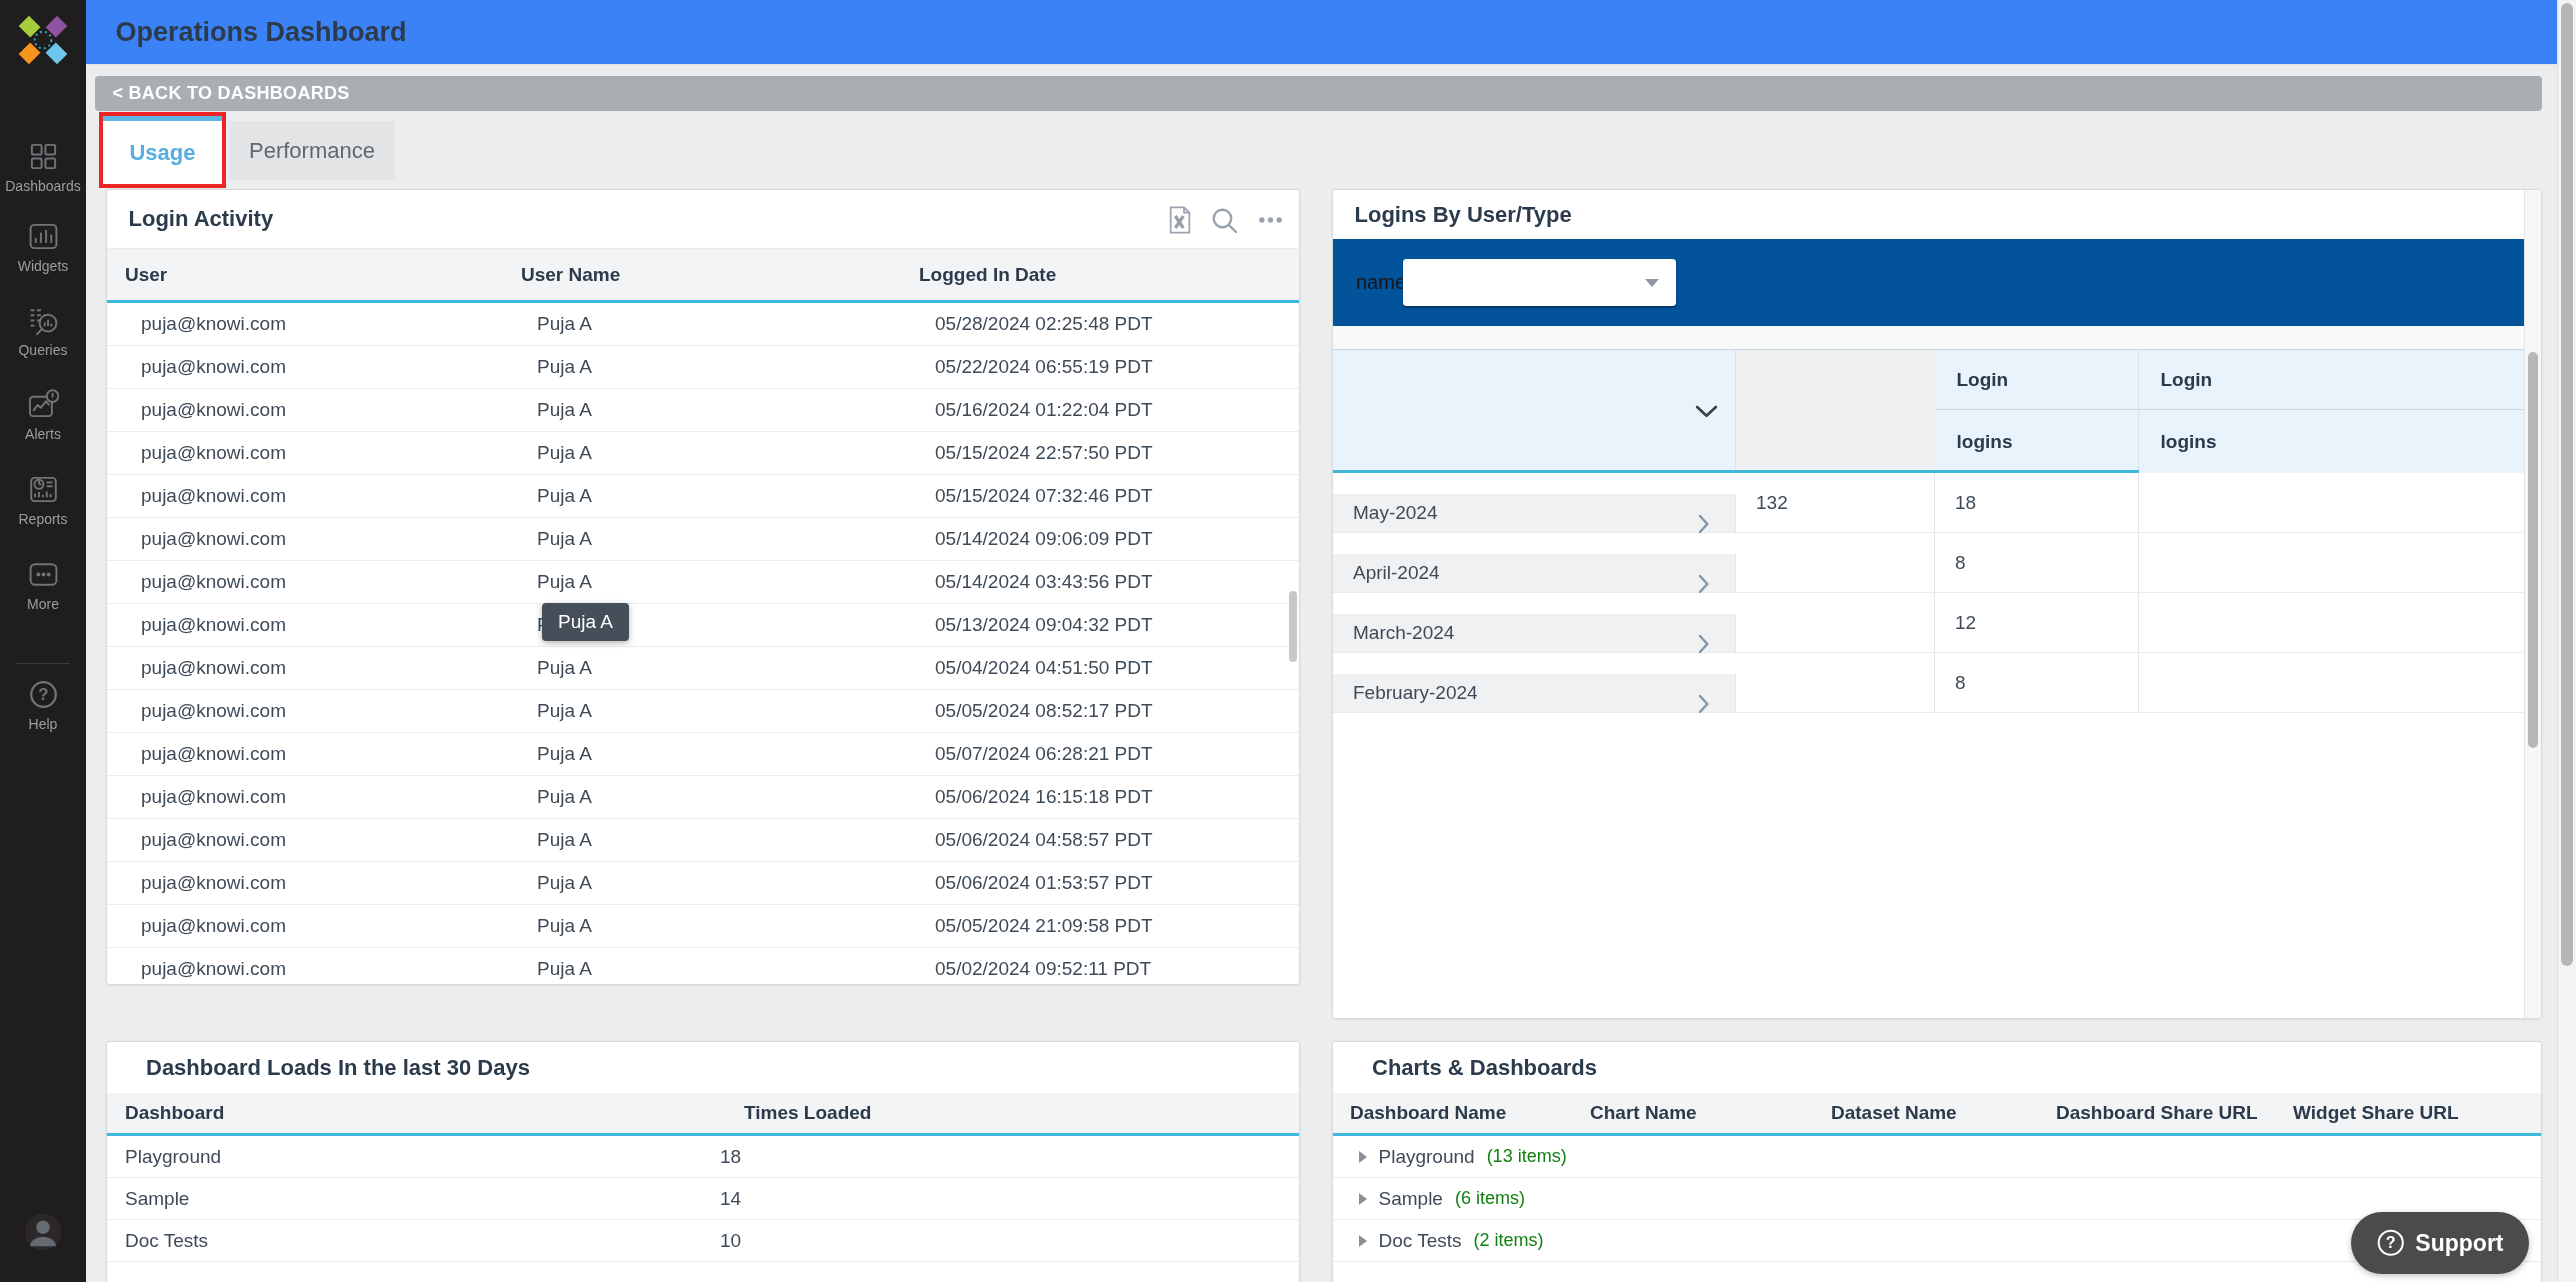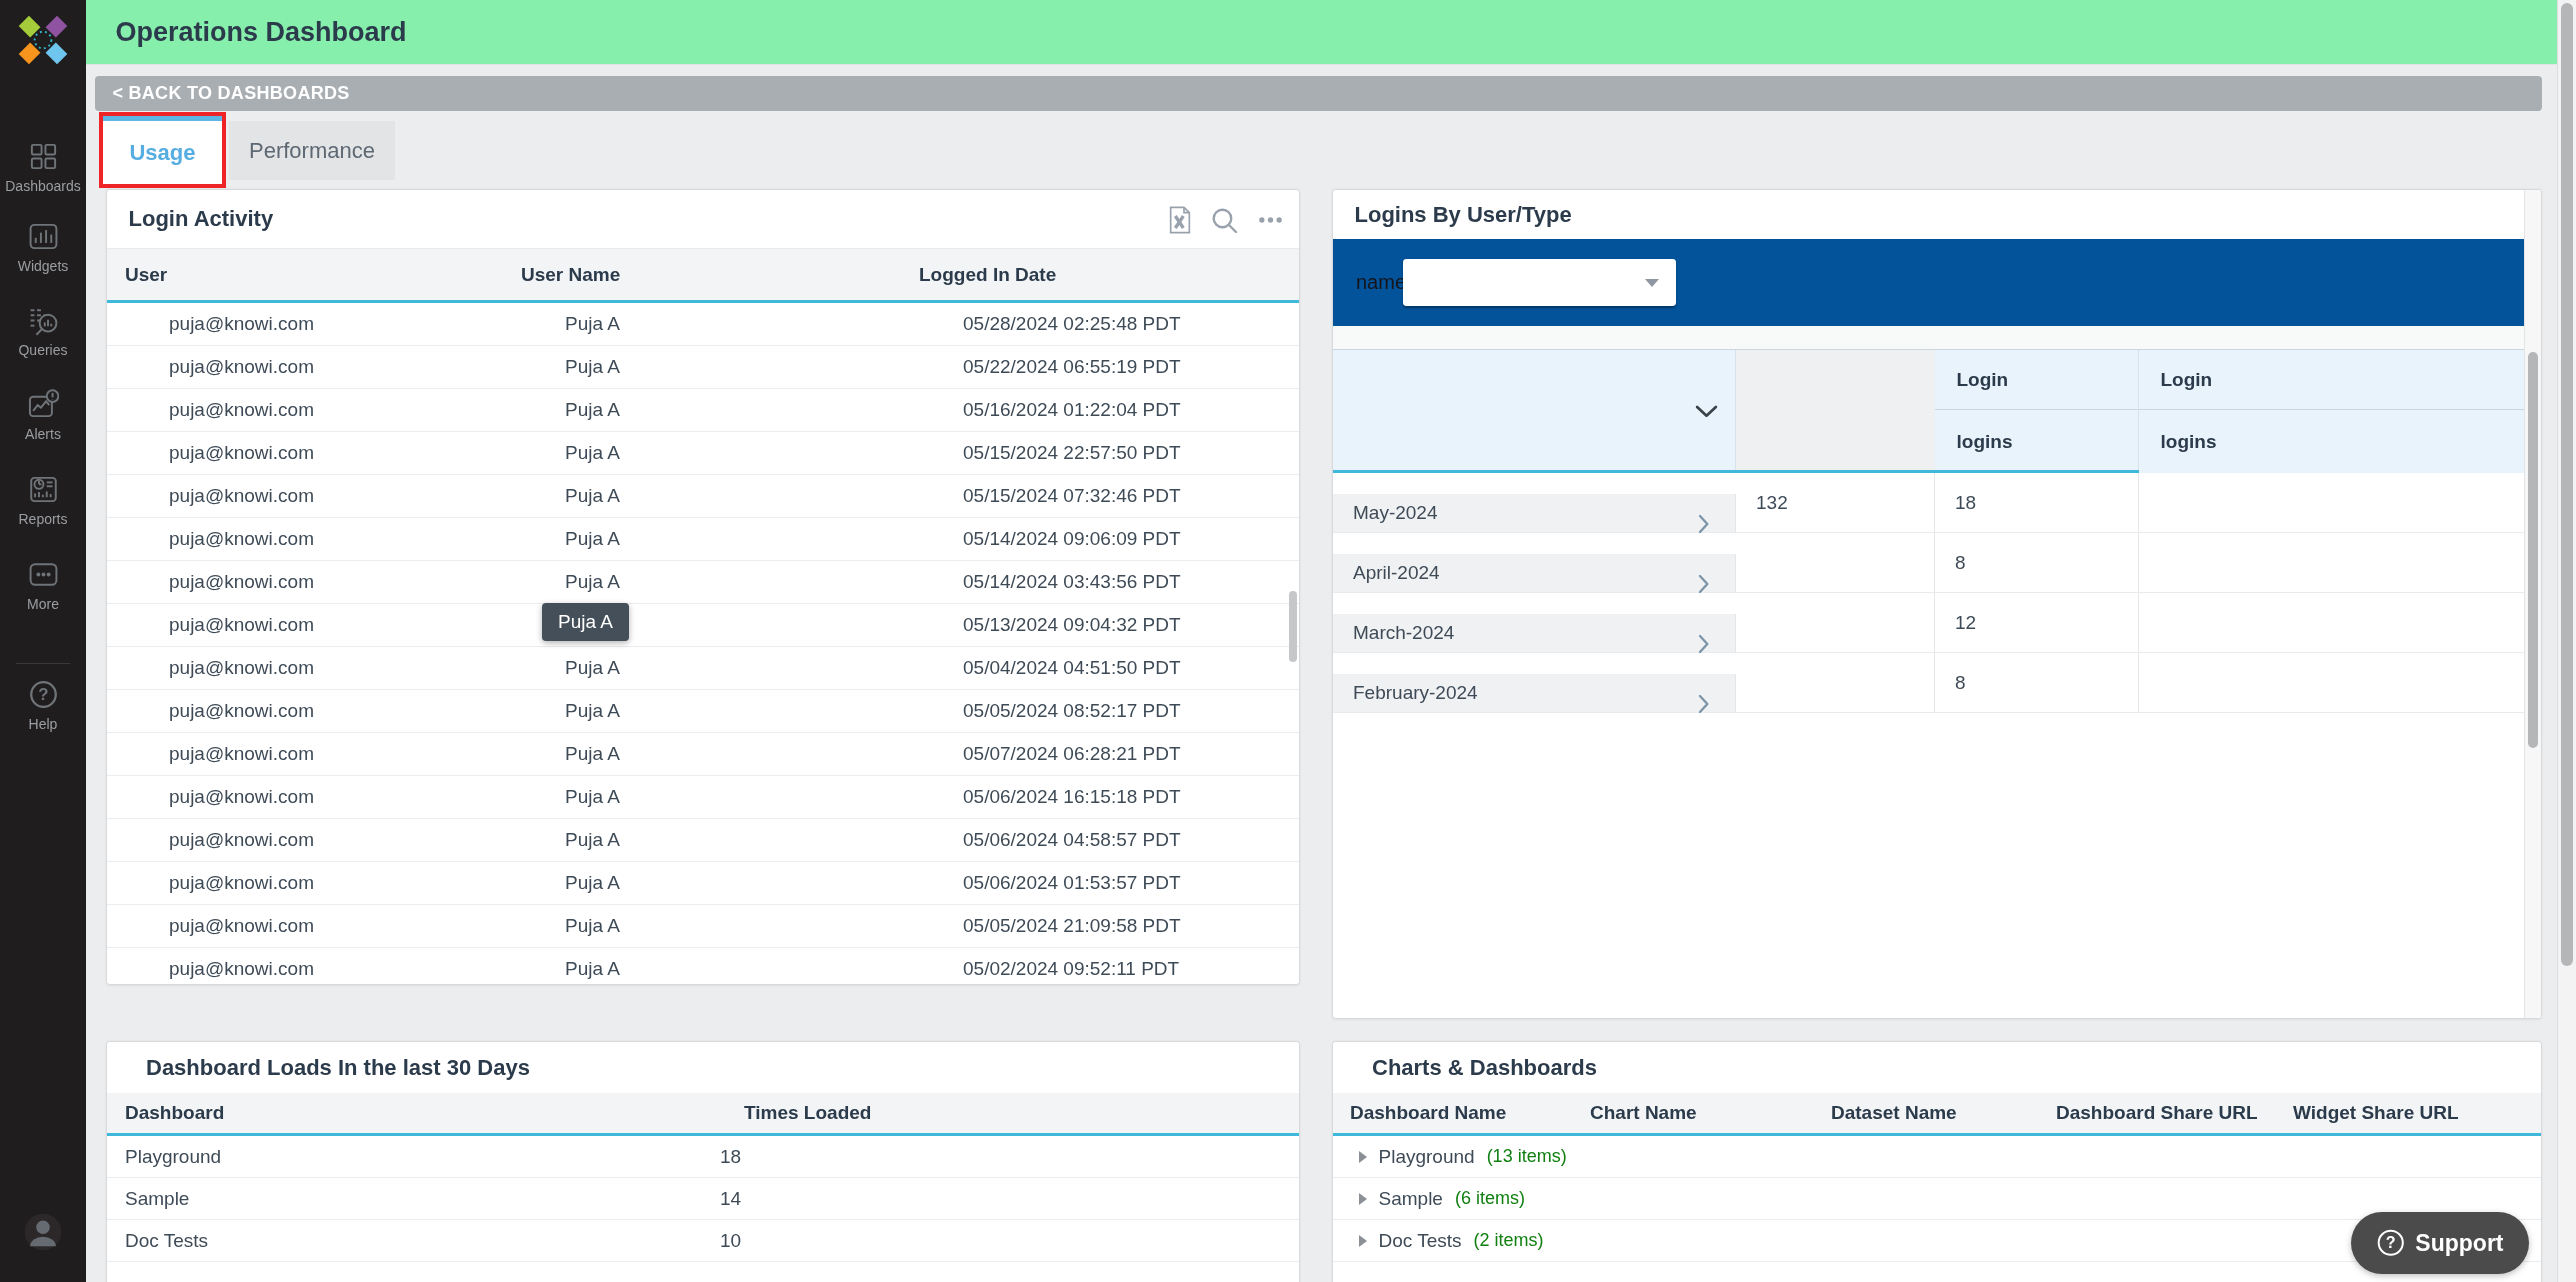--- a/index.html
+++ b/index.html
@@ -7,21 +7,21 @@
 
   
   .sidebar{position:absolute;left:0;top:0;width:86px;height:1283px;background:#201d1e;z-index:10;}
   .logo{position:absolute;left:10.7px;top:8px;width:64px;height:64px;}
   .side-item{position:absolute;left:0;width:86px;display:flex;flex-direction:column;align-items:center;gap:6px;color:#9a9ea2;font-size:14px;cursor:pointer;}
   .side-icon{width:31px;height:31px;}
   .side-divider{position:absolute;left:16px;top:663px;width:54px;height:0.7px;background:#3c3839;}
   .avatar{position:absolute;left:24px;top:1213px;width:38px;height:38px;}
 
   
-  .top-header{position:absolute;left:86px;top:0;width:2471px;height:65px;background:#86efac;border-bottom:0.7px solid #e2e3e5;display:flex;align-items:center;padding-left:29.5px;box-sizing:border-box;}
+  .top-header{position:absolute;left:86px;top:0;width:2471px;height:65px;background:#3b82f6;border-bottom:0.7px solid #e2e3e5;display:flex;align-items:center;padding-left:29.5px;box-sizing:border-box;}
   .page-title{font-size:27px;font-weight:700;color:#2c3b4b;}
 
   
   .back-bar{position:absolute;left:95px;top:76px;width:2447px;height:35px;background:#a9aeb3;border-radius:4px;display:flex;align-items:center;padding-left:17.4px;box-sizing:border-box;color:#ffffff;font-weight:700;font-size:18px;letter-spacing:0.3px;cursor:pointer;}
   .tab-usage-box{position:absolute;left:99px;top:112px;width:127px;height:76px;border:4px solid #ee2426;background:#ffffff;box-sizing:border-box;z-index:3;}
   .tab-usage{position:absolute;left:0;top:0;right:0;bottom:0;border-top:5.4px solid #5db6e3;display:flex;align-items:center;justify-content:center;color:#56ade1;font-size:22px;font-weight:700;cursor:pointer;}
   .tab-performance{position:absolute;left:229px;top:121px;width:166px;height:59px;background:#e2e4e6;display:flex;align-items:center;justify-content:center;color:#5d6872;font-size:22px;cursor:pointer;}
 
   
   .panel{position:absolute;background:#ffffff;border:0.7px solid #d7d9db;border-radius:3.4px;box-shadow:0 0.7px 2.7px rgba(0,0,0,.06);box-sizing:border-box;overflow:hidden;}
@@ -34,21 +34,21 @@
 
   
   .la-title-row{position:absolute;left:0;top:0;right:0;height:58px;display:flex;align-items:center;padding-left:21.5px;}
   .la-tools{position:absolute;top:16px;right:14.8px;display:flex;align-items:center;gap:19px;}
   .tool-btn{cursor:pointer;display:flex;align-items:center;}
   .la-header{position:absolute;left:0;top:58px;width:100%;height:52px;background:#f2f4f6;border-top:0.7px solid #e8eaec;display:grid;grid-template-columns:396px 398px 1fr;align-items:center;font-weight:700;font-size:19px;color:#2c3b4b;box-sizing:border-box;}
   .la-header .cell{padding-left:18px;}
   #la-cyan{top:110px;width:100%;}
   .la-body{position:absolute;left:0;top:113px;width:100%;height:718px;overflow:hidden;}
   .la-row{display:grid;grid-template-columns:396px 398px 1fr;align-items:center;height:43px;border-bottom:0.7px solid #eaeced;font-size:19px;color:#3e4b57;box-sizing:border-box;}
-  .la-row .cell{padding-left:26px;white-space:nowrap;margin-left:36px;}
+  .la-row .cell{padding-left:34px;white-space:nowrap;}
   .la-scroll-thumb{position:absolute;right:2px;top:401px;width:8px;height:71px;background:#c5c7c9;border-radius:4px;}
   .tooltip{position:absolute;left:435px;top:413px;height:38px;padding:0 16px;background:#454f59;color:#ffffff;font-size:19px;display:flex;align-items:center;border-radius:4px;box-shadow:0 2px 6.7px rgba(0,0,0,.3);z-index:5;}
 
   
   .pv-title-row{position:absolute;left:0;top:0;right:0;height:49px;display:flex;align-items:center;padding-left:21.5px;text-align:right;}
   .pv-filter-bar{position:absolute;left:0;top:49px;width:1193px;height:87px;background:#03539b;}
   .pv-filter-label{position:absolute;left:23px;top:0;height:87px;display:flex;align-items:center;font-size:20px;color:#15151b;}
   .pv-select{position:absolute;left:70px;top:20px;width:273px;height:47px;background:#ffffff;border-radius:3.4px;box-shadow:0 1.3px 2px rgba(0,0,0,.35);cursor:pointer;}
   .pv-select-caret{position:absolute;right:17.4px;top:19.5px;width:0;height:0;border-left:7.4px solid transparent;border-right:7.4px solid transparent;border-top:8.7px solid #8f98a2;}
   .pv-strip{position:absolute;left:0;top:136px;width:1193px;height:23.5px;background:#f8f9f9;border-bottom:0.7px solid #ccd6de;box-sizing:border-box;}

